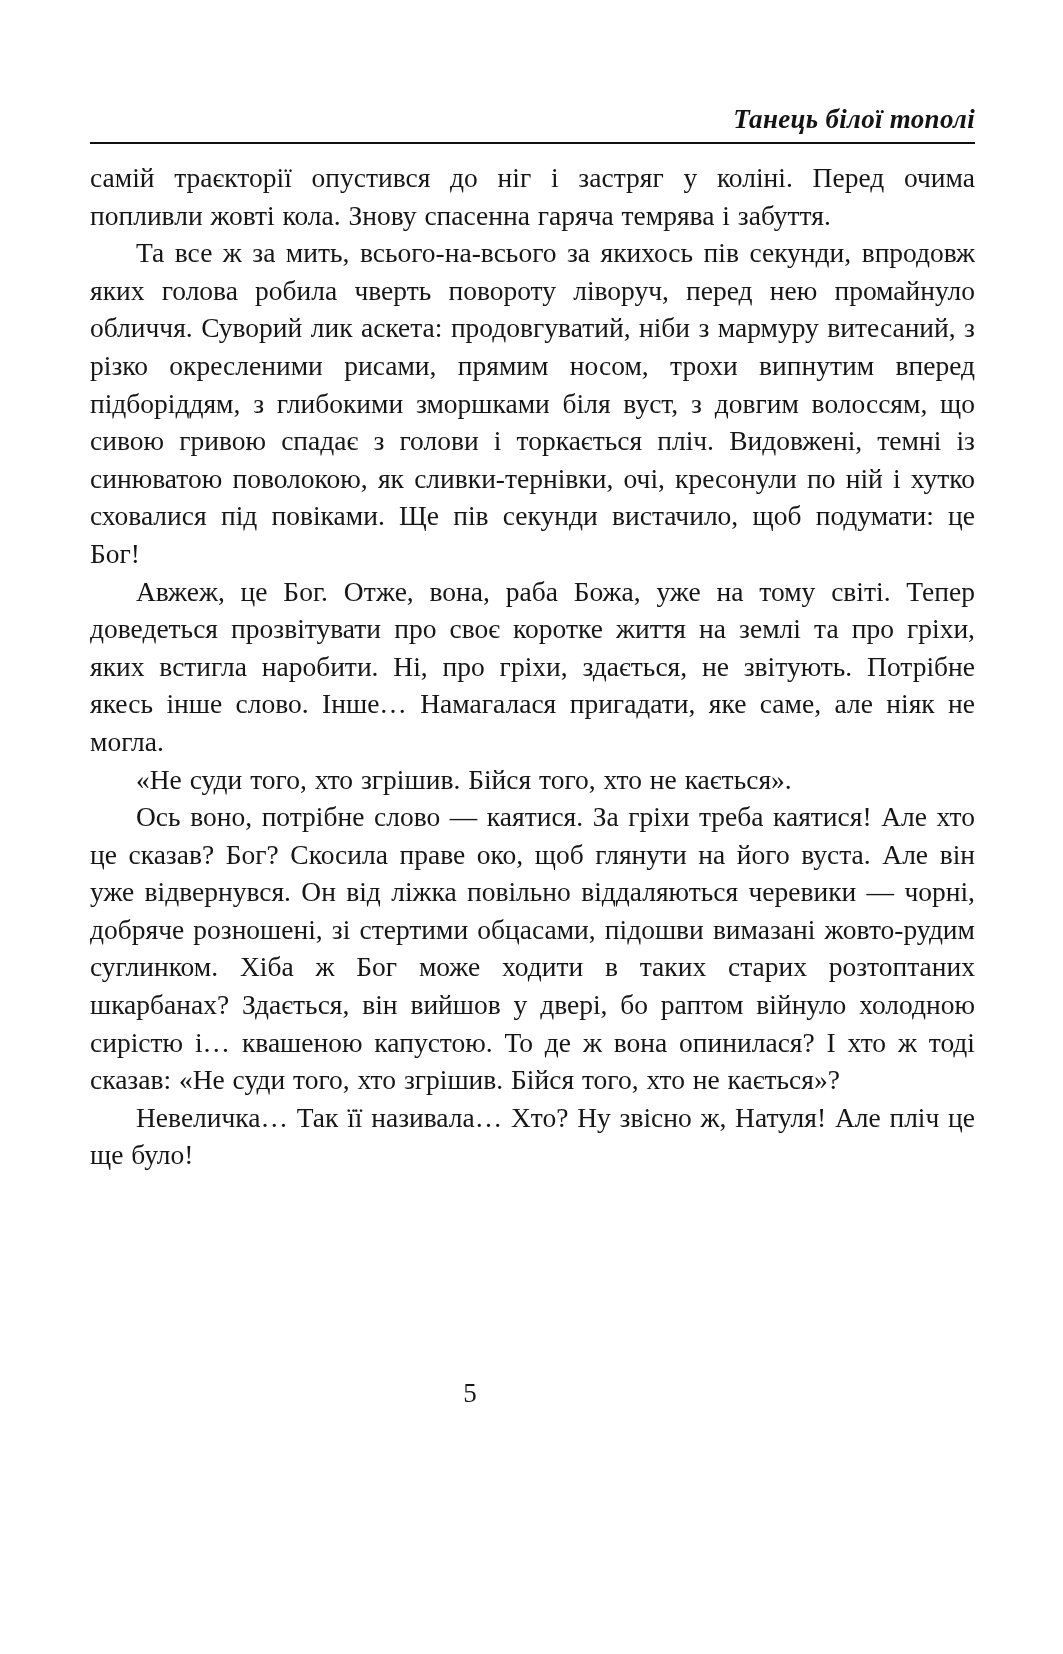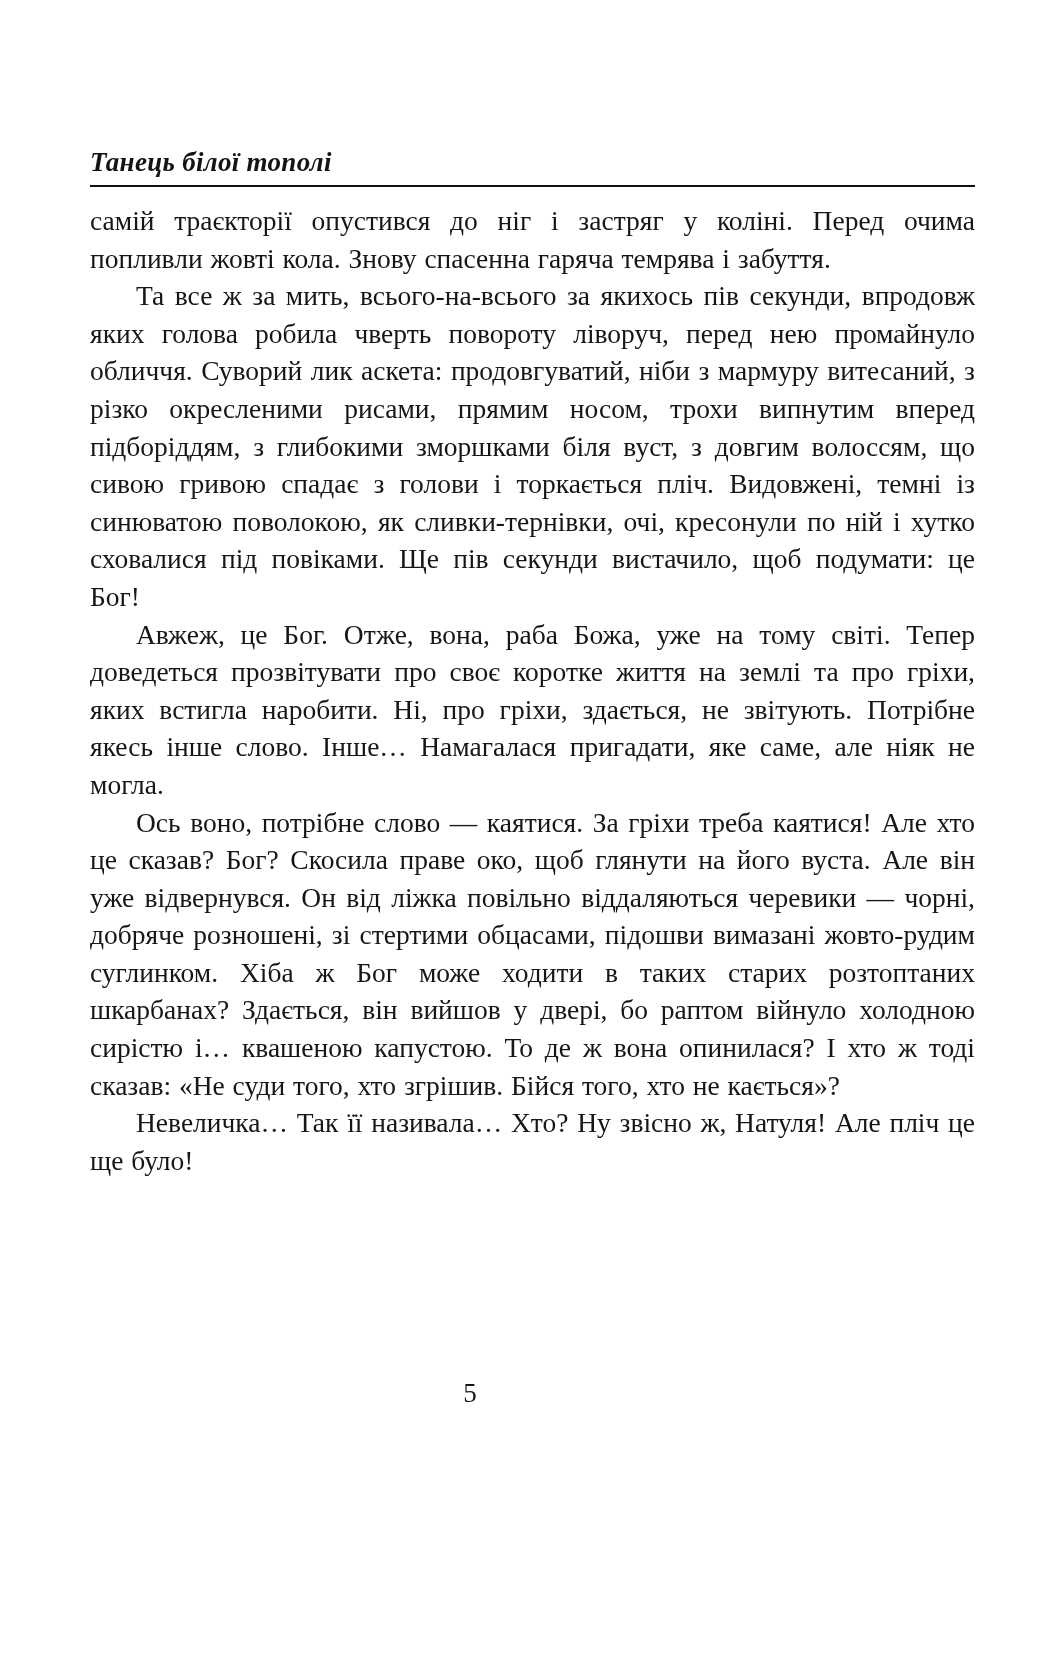--- a/index.html
+++ b/index.html
@@ -16,23 +16,23 @@
   .page {
     position: absolute;
     inset: 0;
     padding: 104px 88px 0 90px;
   }
   .running-title {
     font-style: italic;
     font-weight: bold;
     font-size: 27px;
     line-height: 30px;
+    text-align: right;
     color: #141414;
     letter-spacing: 0.3px;
-    margin-top: 43px;
   }
   .header-rule {
     height: 0;
     border: none;
     border-top: 2.5px solid #101010;
     margin: 8px 0 0 0;
   }
   .body-text {
     margin-top: 15px;
     font-size: 27.5px;
@@ -66,20 +66,21 @@
 
   <header>
     <div class="running-title">Танець білої тополі</div>
     <div class="header-rule"></div>
   </header>
 
   <main class="body-text">
     <p class="noindent">самій траєкторії опустився до ніг і застряг у коліні. Перед очима попливли жовті кола. Знову спасенна гаряча темрява і забуття.</p>
     <p>Та все ж за мить, всього-на-всього за якихось пів секунди, впродовж яких голова робила чверть повороту ліворуч, перед нею промайнуло обличчя. Суворий лик аскета: продовгуватий, ніби з мармуру витесаний, з різко окресленими рисами, прямим носом, трохи випнутим вперед підборіддям, з глибокими зморшками біля вуст, з довгим волоссям, що сивою гривою спадає з голови і торкається пліч. Видовжені, темні із синюватою поволокою, як сливки-тернівки, очі, кресонули по ній і хутко сховалися під повіками. Ще пів секунди вистачило, щоб подумати: це Бог!</p>
     <p>Авжеж, це Бог. Отже, вона, раба Божа, уже на тому світі. Тепер доведеться прозвітувати про своє коротке життя на землі та про гріхи, яких встигла наробити. Ні, про гріхи, здається, не звітують. Потрібне якесь інше слово. Інше… Намагалася пригадати, яке саме, але ніяк не могла.</p>
+    <p>«Не суди того, хто згрішив. Бійся того, хто не кається».</p>
     <p>Ось воно, потрібне слово — каятися. За гріхи треба каятися! Але хто це сказав? Бог? Скосила праве око, щоб глянути на його вуста. Але він уже відвернувся. Он від ліжка повільно віддаляються черевики — чорні, добряче розношені, зі стертими обцасами, підошви вимазані жовто-рудим суглинком. Хіба ж Бог може ходити в таких старих розтоптаних шкарбанах? Здається, він вийшов у двері, бо раптом війнуло холодною сирістю і… квашеною капустою. То де ж вона опинилася? І хто ж тоді сказав: «Не суди того, хто згрішив. Бійся того, хто не кається»?</p>
     <p>Невеличка… Так її називала… Хто? Ну звісно ж, Натуля! Але пліч це ще було!</p>
   </main>
 
   <footer>
     <div class="page-number">5</div>
   </footer>
 
 </div>
 

